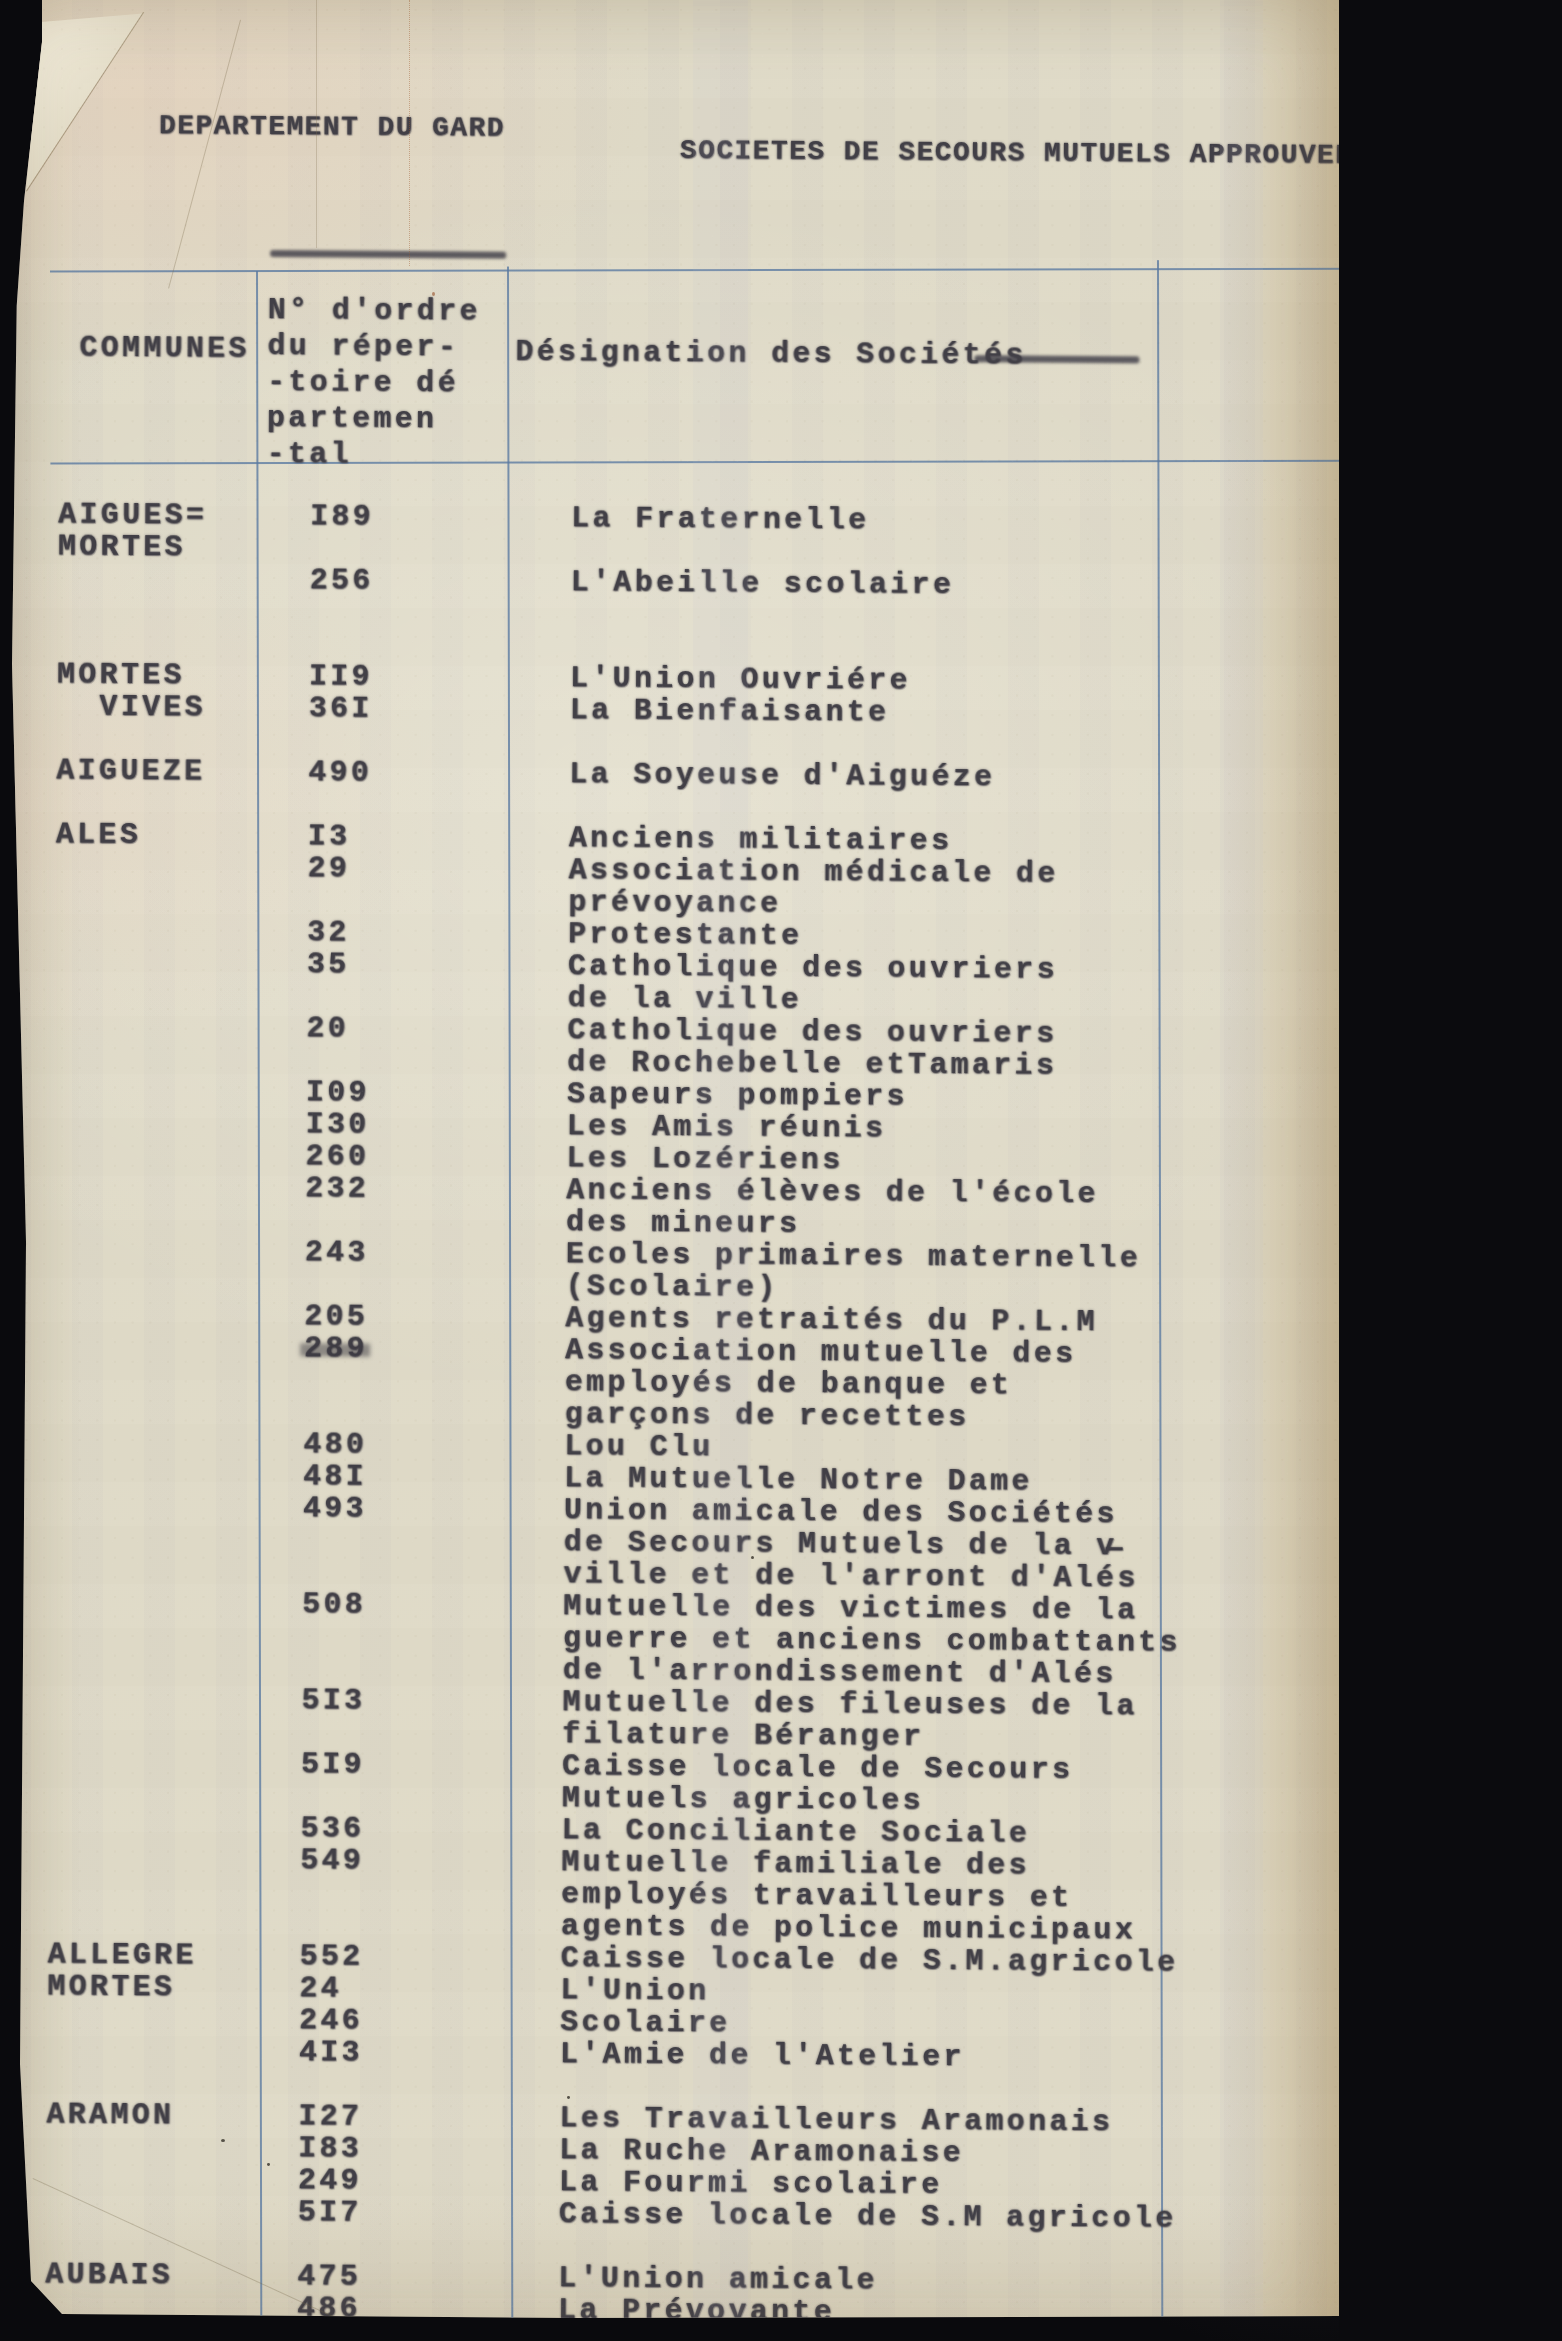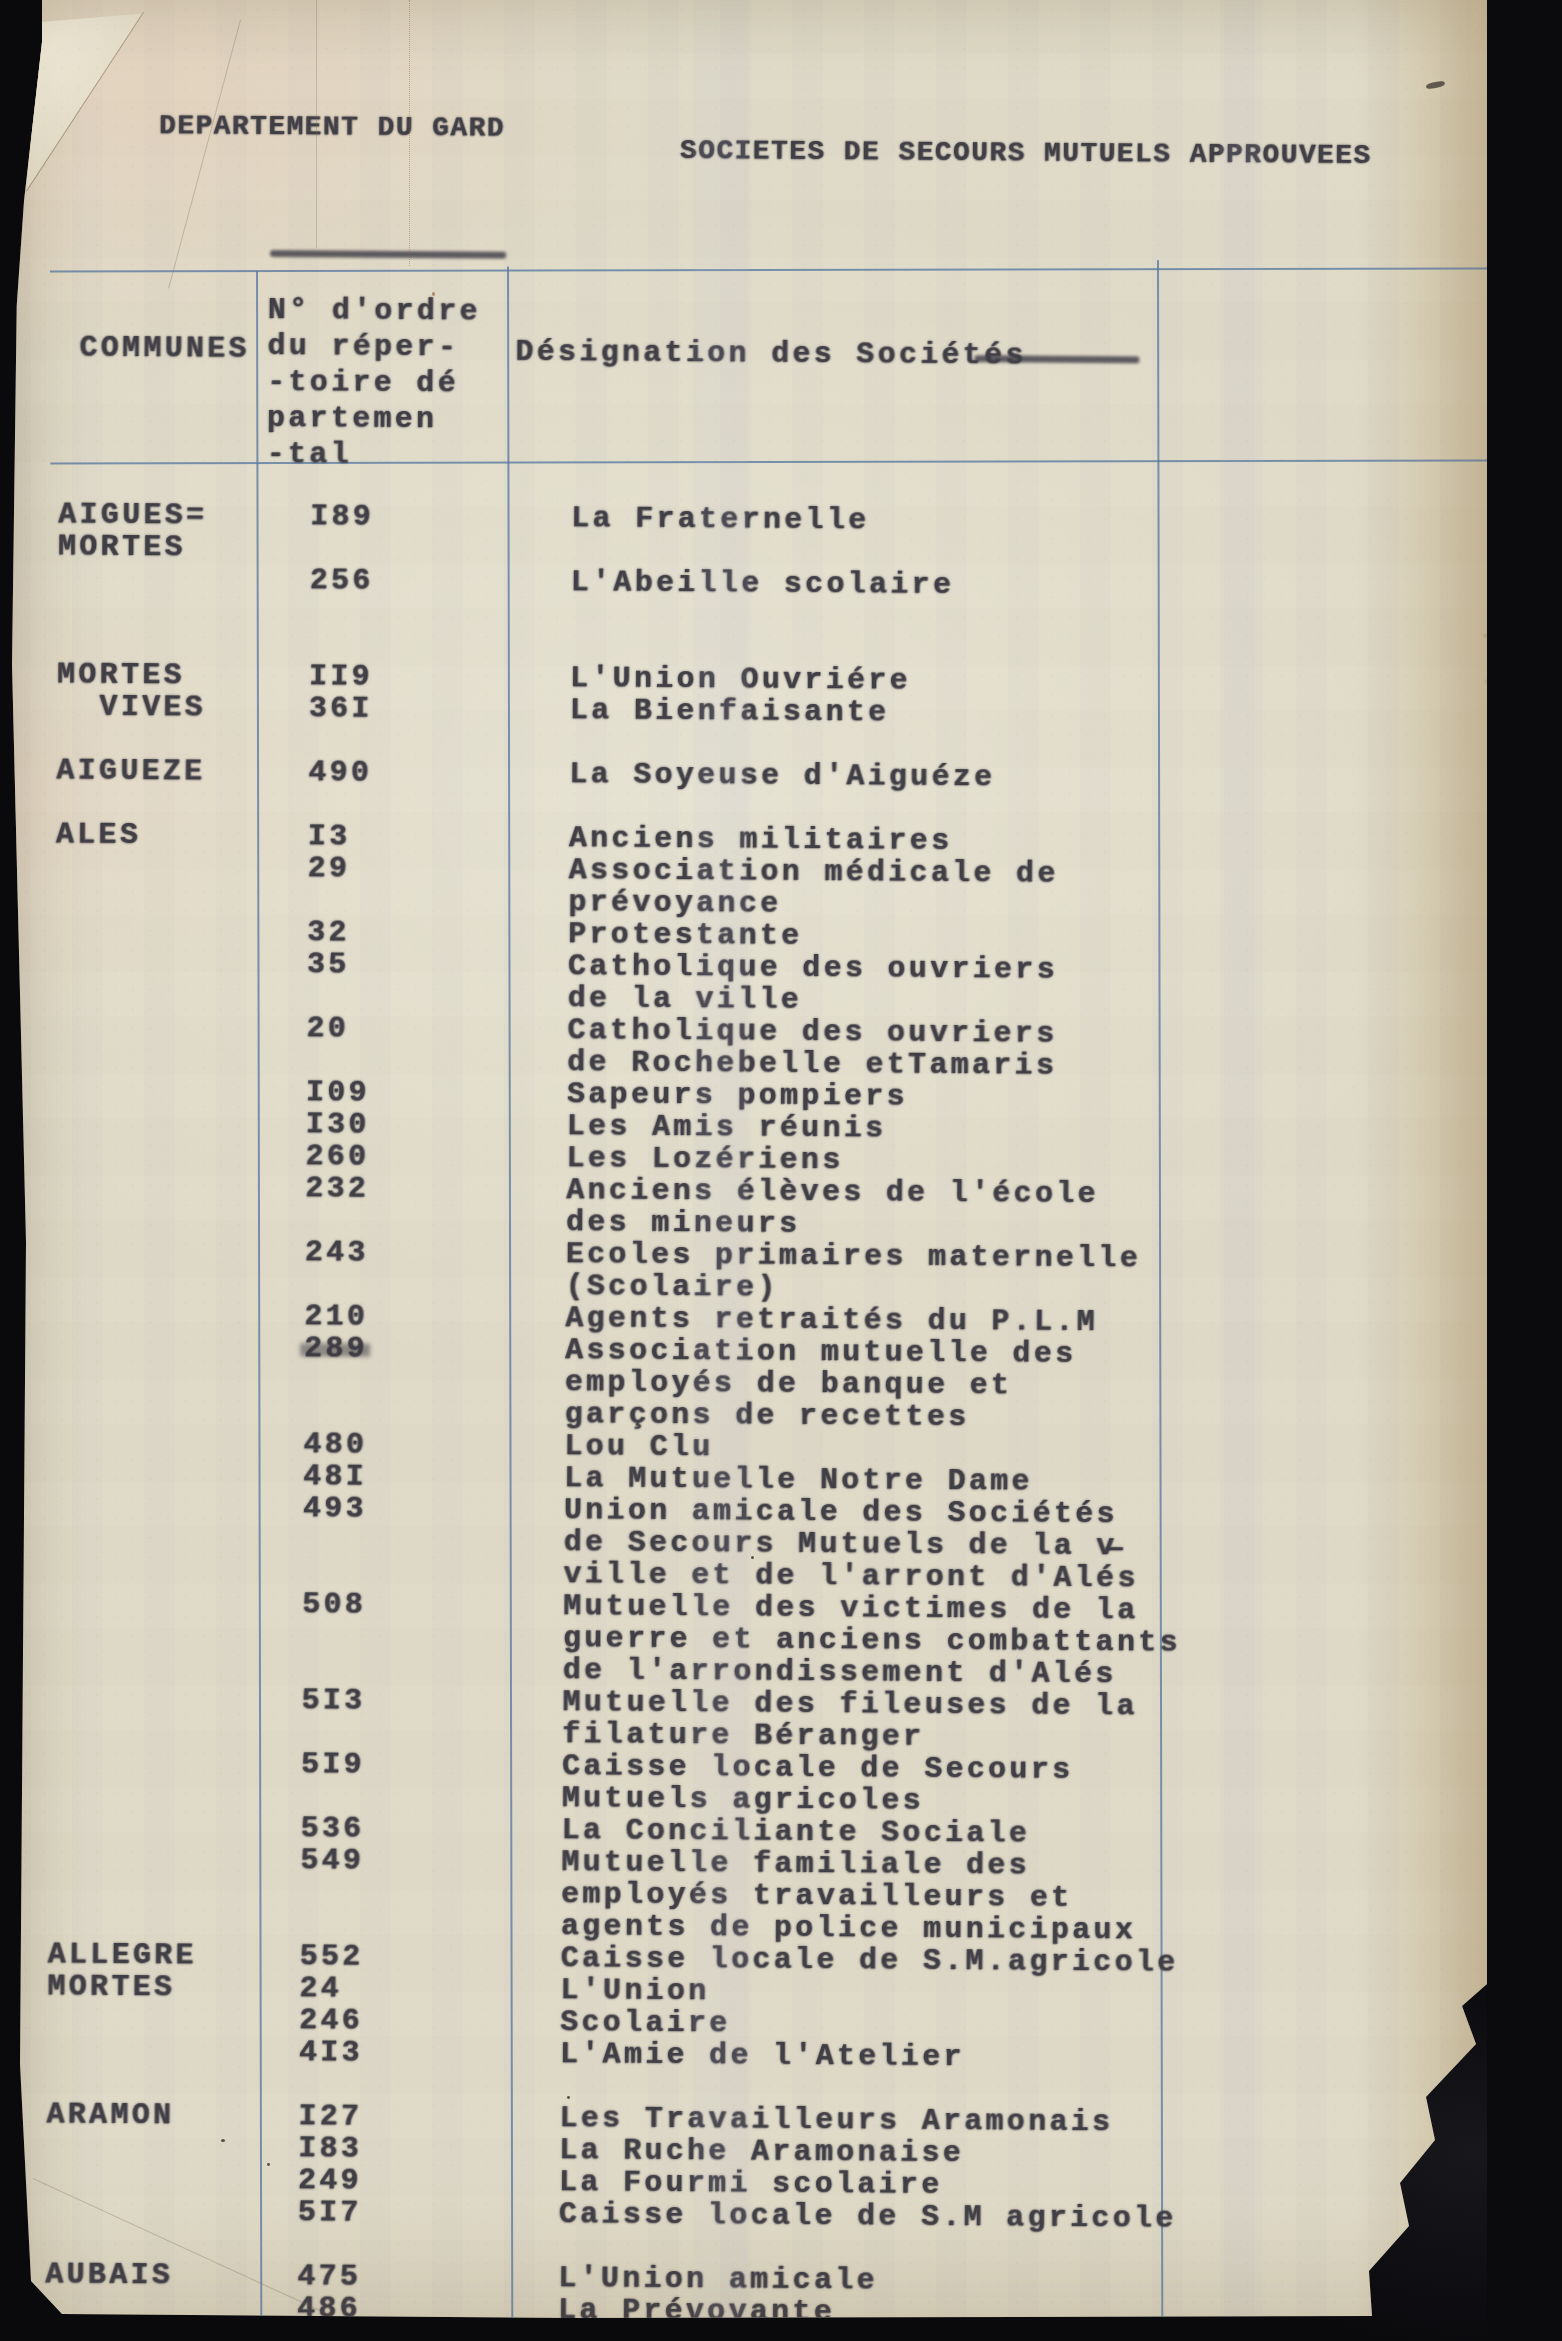--- a/index.html
+++ b/index.html
@@ -1,16 +1,16 @@
 <!DOCTYPE html>
 <html style="font-size:7.6px"><head>
 <meta charset="utf-8">
 <style>
   html,body{margin:0;padding:0;background:#0b0b0e;}
-  #canvas{position:relative;width:1487px;height:2342px;background:
+  #canvas{position:relative;width:1339px;height:2342px;background:
     radial-gradient(430px 287px at 99% 92%, #17171c, #0a0a0d 70%),#0a0a0d;overflow:hidden;
     font-family:"Liberation Mono","DejaVu Sans Mono",monospace;}
   
   #paper{position:absolute;inset:0;
     clip-path:polygon(42px 0px,1524px 0px,1547px 72px,1542px 253px,1553px 764px,1548px 1414px,
       1505px 1462px,1501px 1514px,1543px 1562px,1547px 1939px,1505px 1968px,1462px 2006px,
       1476px 2044px,1426px 2097px,1435px 2140px,1400px 2183px,1409px 2226px,1369px 2271px,
       1372px 2316px,573px 2318px,62px 2314px,31px 2281px,20px 2064px,26px 1242px,12px 664px,
       16.7px 306px,24px 201px,42px 42px);
     background:
@@ -122,21 +122,21 @@
           <div class="trow t" style="top: 978px;"><span class="cell d">de la ville</span></div>
           <div class="trow t" style="top: 1010px;"><span class="cell n">20</span><span class="cell d">Catholique des ouvriers</span></div>
           <div class="trow t" style="top: 1042px;"><span class="cell d">de Rochebelle etTamaris</span></div>
           <div class="trow t" style="top: 1074px;"><span class="cell n">I09</span><span class="cell d">Sapeurs pompiers</span></div>
           <div class="trow t" style="top: 1106px;"><span class="cell n">I30</span><span class="cell d">Les Amis réunis</span></div>
           <div class="trow t" style="top: 1138px;"><span class="cell n">260</span><span class="cell d">Les Lozériens</span></div>
           <div class="trow t" style="top: 1170px;"><span class="cell n">232</span><span class="cell d">Anciens élèves de l'école</span></div>
           <div class="trow t" style="top: 1202px;"><span class="cell d">des mineurs</span></div>
           <div class="trow t" style="top: 1234px;"><span class="cell n">243</span><span class="cell d">Ecoles primaires maternelle</span></div>
           <div class="trow t" style="top: 1266px;"><span class="cell d">(Scolaire)</span></div>
-          <div class="trow t" style="top: 1298px;"><span class="cell n">210</span><span class="cell d">Agents retraités du P.L.M</span></div>
+          <div class="trow t" style="top: 1298px;"><span class="cell n">205</span><span class="cell d">Agents retraités du P.L.M</span></div>
           <div class="trow t" style="top: 1330px;"><span class="cell n struck">289</span><span class="cell d">Association mutuelle des</span></div>
           <div class="trow t" style="top: 1362px;"><span class="cell d">employés de banque et</span></div>
           <div class="trow t" style="top: 1394px;"><span class="cell d">garçons de recettes</span></div>
           <div class="trow t" style="top: 1426px;"><span class="cell n">480</span><span class="cell d">Lou Clu</span></div>
           <div class="trow t" style="top: 1458px;"><span class="cell n">48I</span><span class="cell d">La Mutuelle Notre Dame</span></div>
           <div class="trow t" style="top: 1490px;"><span class="cell n">493</span><span class="cell d">Union amicale des Sociétés</span></div>
           <div class="trow t" style="top: 1522px;"><span class="cell d">de Secours Mutuels de la v̶</span></div>
           <div class="trow t" style="top: 1554px;"><span class="cell d">ville et de l'arront d'Alés</span></div>
           <div class="trow t" style="top: 1586px;"><span class="cell n">508</span><span class="cell d">Mutuelle des victimes de la</span></div>
           <div class="trow t" style="top: 1618px;"><span class="cell d">guerre et anciens combattants</span></div>

